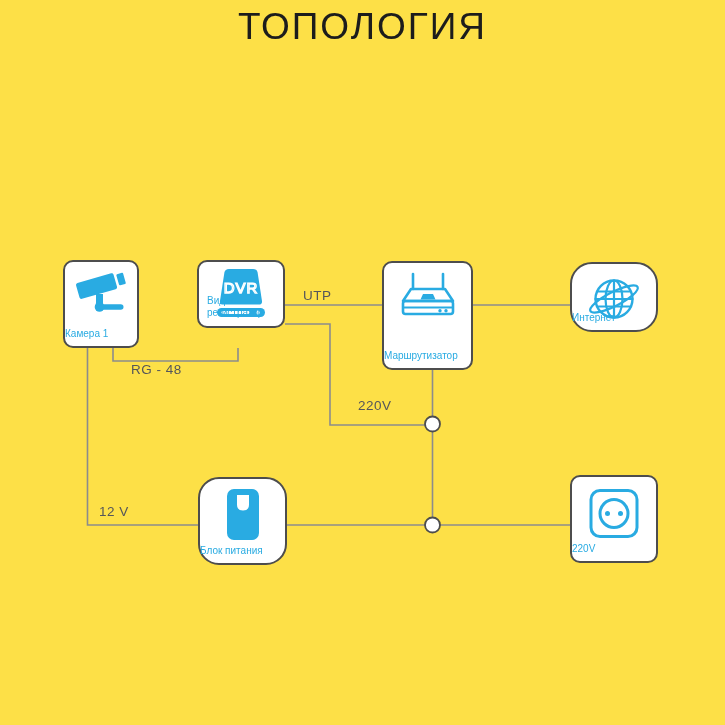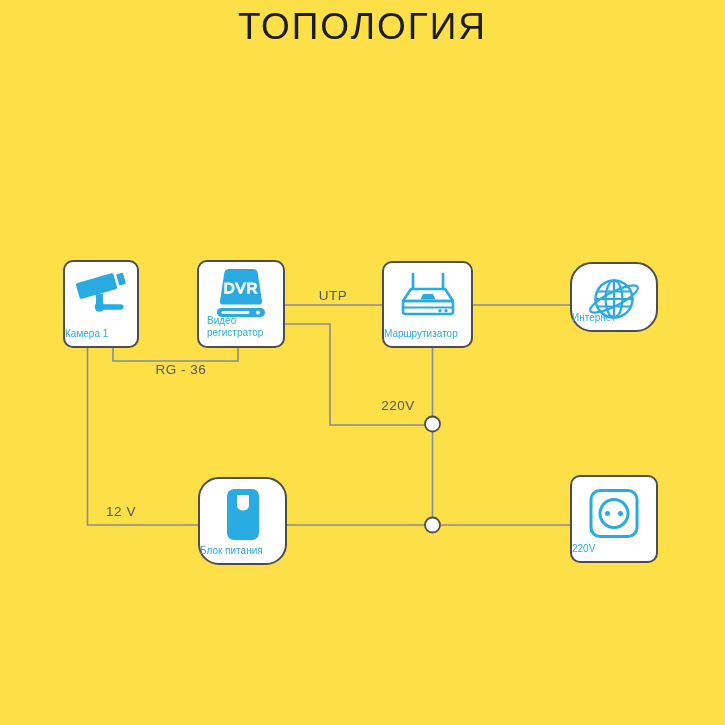--- a/index.html
+++ b/index.html
@@ -25,21 +25,21 @@
   .node-box{
     position:absolute;background:#fff;border:2px solid var(--border);
     border-radius:10px;box-sizing:border-box;
   }
   .node-icon{position:absolute;left:0;width:100%;display:flex;justify-content:center;}
   .node-label{
     position:absolute;left:0;bottom:6px;width:100%;text-align:left;
     color:var(--accent);font-size:10px;line-height:1.2;
   }
   .edge-label{
-    position:absolute;text-align:center;color:var(--edge-label);
+    position:absolute;text-align:left;color:var(--edge-label);
     font-size:13.5px;letter-spacing:0.5px;
   }
   .icon-fill{fill:var(--accent);}
   .icon-stroke{fill:none;stroke:var(--accent);stroke-linecap:round;stroke-linejoin:round;}
   .icon-white{fill:#fff;}
   .dvr-text{
     fill:none;stroke:#fff;stroke-width:1.25px;
     font-family:"Liberation Sans",sans-serif;font-size:15px;letter-spacing:1px;
   }
 </style>
@@ -58,53 +58,53 @@
     <path class="connector" d="M432.5 431.5 V517.5"></path>
     <path class="connector" d="M287 525 H425"></path>
     <path class="connector" d="M440 525 H570"></path>
     <path class="connector" d="M113 348 V361 H238 V348"></path>
     <path class="connector" d="M87.5 348 V525 H198"></path>
     <circle class="junction" cx="432.5" cy="424" r="7.5"></circle>
     <circle class="junction" cx="432.5" cy="525" r="7.5"></circle>
   </svg>
 
   <div class="edge-label" style="left:303px;top:288px;width:60px;">UTP</div>
-  <div class="edge-label" style="left:131px;top:362px;width:100px;">RG - 36</div>
-  <div class="edge-label" style="left:81px;top:504px;width:80px;">12 V</div>
+  <div class="edge-label" style="left:131px;top:362px;width:100px;">RG - 48</div>
+  <div class="edge-label" style="left:99px;top:504px;width:80px;">12 V</div>
   <div class="edge-label" style="left:358px;top:398px;width:80px;">220V</div>
 
   <div class="node-box" style="left:63px;top:260px;width:76px;height:88px;">
     <div class="node-icon" style="top:10px;">
       <svg width="64" height="48" viewBox="0 0 64 48">
         <rect class="icon-fill" x="27" y="22" width="7" height="11"></rect>
         <circle class="icon-fill" cx="30.5" cy="35" r="4.8"></circle>
         <rect class="icon-fill" x="30.5" y="32.2" width="24" height="5.6" rx="2.8"></rect>
         <g transform="rotate(-16 27 14)">
           <rect class="icon-fill" x="8" y="6" width="39" height="16.5" rx="2"></rect>
           <rect class="icon-fill" x="49.5" y="8.5" width="7" height="11.5" rx="1"></rect>
         </g>
       </svg>
     </div>
     <div class="node-label">Камера 1</div>
   </div>
 
-  <div class="node-box" style="left:197px;top:260px;width:88px;height:88px;">
+  <div class="node-box" style="left:197px;top:260px;width:88px;height:68px;">
     <div class="node-icon" style="top:6px;">
       <svg width="58" height="52" viewBox="0 0 58 52">
         <path class="icon-fill" d="M17 1 H41 Q45 1 45.6 4.6 L50 33 Q50.4 36.5 47 36.5 H11 Q7.6 36.5 8 33 L12.4 4.6 Q13 1 17 1 Z"></path>
         <text class="dvr-text" x="29" y="25" text-anchor="middle">DVR</text>
         <rect class="icon-fill" x="5" y="40" width="48" height="9" rx="4.5"></rect>
         <rect class="icon-white" x="9.5" y="43.1" width="28" height="2.8" rx="1.4"></rect>
         <circle class="icon-white" cx="46" cy="44.5" r="1.9"></circle>
       </svg>
     </div>
     <div class="node-label" style="bottom:7px;padding:0 8px;box-sizing:border-box;">Видео регистратор</div>
   </div>
 
-  <div class="node-box" style="left:382px;top:261px;width:91px;height:87px;">
+  <div class="node-box" style="left:382px;top:261px;width:91px;height:109px;">
     <div class="node-icon" style="top:8px;">
       <svg width="66" height="50" viewBox="0 0 66 50">
         <path class="icon-stroke" style="stroke-width:2.6" d="M18 3 V18"></path>
         <path class="icon-stroke" style="stroke-width:2.6" d="M48 3 V18"></path>
         <path class="icon-stroke" style="stroke-width:2.6" d="M16 18 H50 L58 30 H8 Z"></path>
         <path class="icon-fill" d="M28 23 H38 L40.5 28.5 H25.5 Z"></path>
         <rect class="icon-stroke" style="stroke-width:2.6" x="8" y="30" width="50" height="13" rx="2.5"></rect>
         <path class="icon-stroke" style="stroke-width:2" d="M9 36.5 H57"></path>
         <circle class="icon-fill" cx="45" cy="39.8" r="1.7"></circle>
         <circle class="icon-fill" cx="51" cy="39.8" r="1.7"></circle>

